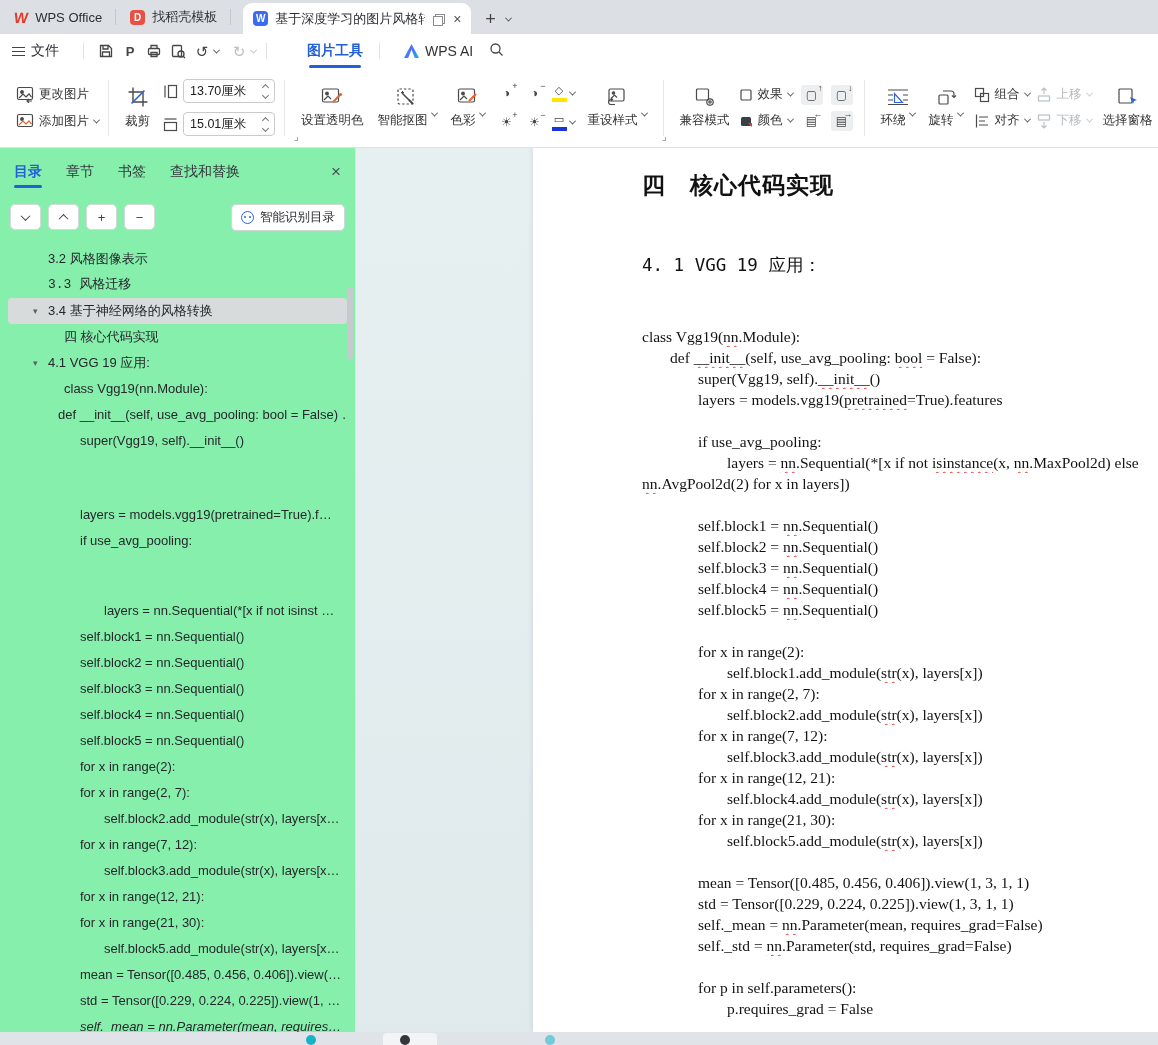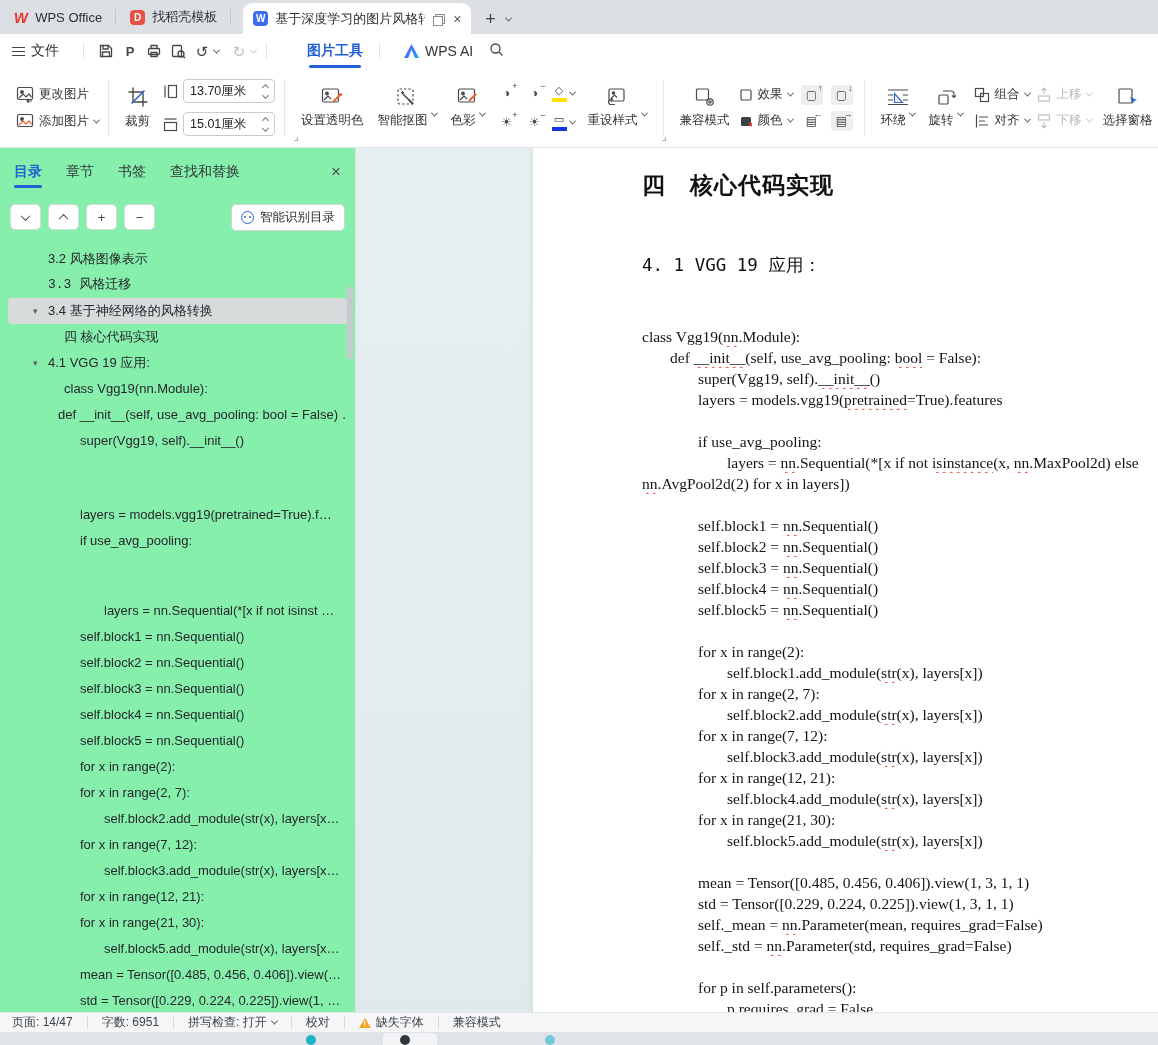--- a/index.html
+++ b/index.html
@@ -496,39 +496,20 @@
             <div class="line" style="padding-left: 56px;"><span>self._mean = </span><span class="sq">nn</span><span>.Parameter(mean, requires_grad=False)</span></div>
             <div class="line" style="padding-left: 56px;"><span>self._std = </span><span class="sq">nn</span><span>.Parameter(std, requires_grad=False)</span></div>
             <div class="line" style="padding-left: 0px;">&nbsp;</div>
             <div class="line" style="padding-left: 56px;"><span>for p in self.parameters():</span></div>
             <div class="line" style="padding-left: 85px;"><span>p.requires_grad = False</span></div>
           </div>
       </div>
     </div>
   </div>
 
-  <div class="statusbar">
-    <span class="status-item">页面: 14/47</span>
-    <span class="sdiv"></span>
-    <span class="status-item">字数: 6951</span>
-    <span class="sdiv"></span>
-    <span class="status-item">
-      <span>拼写检查: 打开</span>
-      <span class="chev sm"></span>
-    </span>
-    <span class="sdiv"></span>
-    <span class="status-item">校对</span>
-    <span class="sdiv"></span>
-    <span class="status-item">
-      <span class="warn"></span>
-      <span>缺失字体</span>
-    </span>
-    <span class="sdiv"></span>
-    <span class="status-item">兼容模式</span>
-  </div>
 
   <div class="sliver">
     <span class="dot" style="left:306px;background:#18b3c7"></span>
     <span class="tile2"></span>
     <span class="dot" style="left:400px;background:#33373c"></span>
     <span class="dot" style="left:545px;background:#19b5d0;opacity:.55"></span>
   </div>
 </div>
 
 </body></html>

